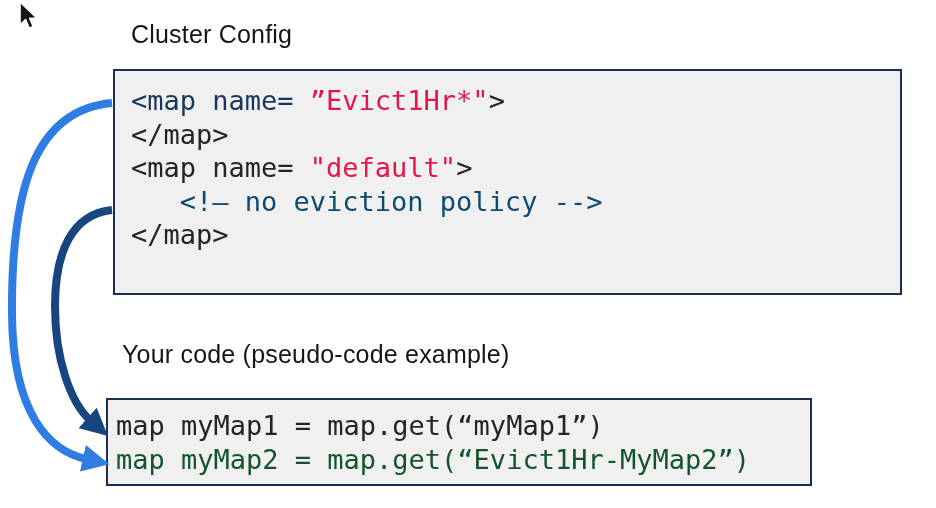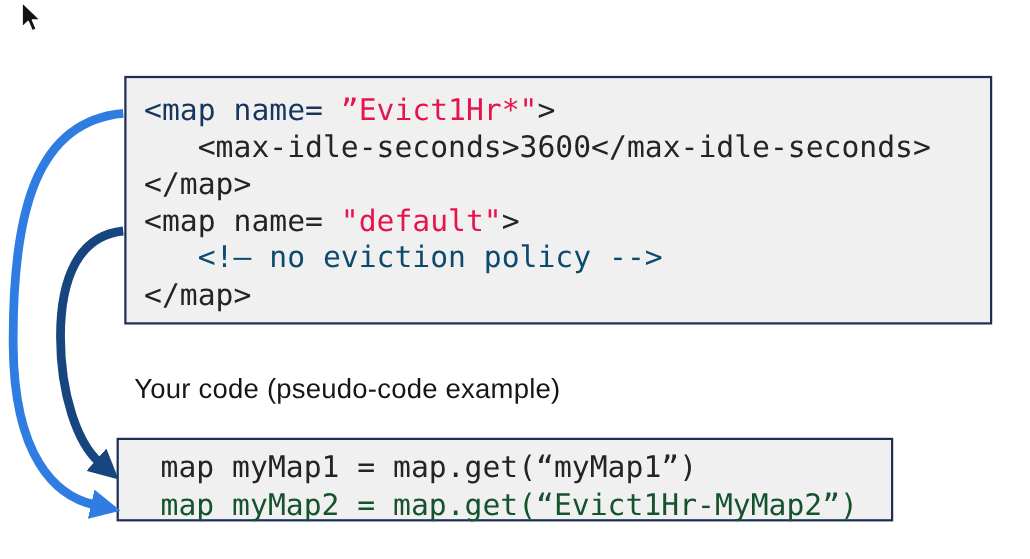--- a/index.html
+++ b/index.html
@@ -11,46 +11,46 @@
     position:absolute;color:#161616;font-size:25px;letter-spacing:0.2px;
     font-family:"Liberation Sans", sans-serif;white-space:nowrap;
   }
   .label-cluster{left:131px;top:20px;}
   .label-yourcode{left:122px;top:340px;}
   .codebox{
     position:absolute;background:#f0f0f1;border:2px solid #1b2f55;
     box-sizing:border-box;
   }
   .codebox-config{left:113px;top:69px;width:789px;height:226px;padding:13px 0 0 16px;}
-  .codebox-pseudo{left:106px;top:398px;width:706px;height:76px;padding:9px 0 0 38px;}
+  .codebox-pseudo{left:106px;top:398px;width:706px;height:88px;padding:9px 0 0 8px;}
   .code{
     font-family:"DejaVu Sans Mono","Liberation Mono",monospace;
     font-size:27px;line-height:33.5px;color:#242424;
   }
   .code-line{white-space:pre;}
   .arrow-layer{position:absolute;left:0;top:0;pointer-events:none;}
   .cursor-wrap{position:absolute;left:14px;top:0px;}
 </style>
 </head>
 <body>
 
 <div class="stage">
 
   <div class="cursor-wrap">
     <svg width="34" height="36" viewBox="0 0 34 36">
       <path d="M6 2 L6 25 L11.6 19.6 L15.2 28.2 L19.2 26.4 L15.6 18.2 L23 18.2 Z" fill="#141414" stroke="#ffffff" stroke-width="1.6" stroke-linejoin="round"></path>
     </svg>
   </div>
 
+  <div class="label label-cluster">Cluster Config</div>
   <div class="label label-yourcode">Your code (pseudo-code example)</div>
 
   <div class="codebox codebox-config" style="background: rgb(240, 240, 241); border-color: rgb(27, 47, 85);">
     <div class="code">
         <div class="code-line"><span style="color: rgb(23, 54, 93);">&lt;map name= </span><span style="color: rgb(229, 21, 76);">”Evict1Hr*"</span><span style="color: rgb(36, 36, 36);">&gt;</span></div>
-        <div class="code-line"><span style="color: rgb(36, 36, 36);">   &lt;max-idle-seconds&gt;3600&lt;/max-idle-seconds&gt;</span></div>
         <div class="code-line"><span style="color: rgb(36, 36, 36);">&lt;/map&gt;</span></div>
         <div class="code-line"><span style="color: rgb(36, 36, 36);">&lt;map name= </span><span style="color: rgb(229, 21, 76);">"default"</span><span style="color: rgb(36, 36, 36);">&gt;</span></div>
         <div class="code-line"><span style="color: #0c4a6e;">   &lt;!– no eviction policy --&gt;</span></div>
         <div class="code-line"><span style="color: rgb(36, 36, 36);">&lt;/map&gt;</span></div>
       </div>
   </div>
 
   <div class="codebox codebox-pseudo" style="background: rgb(240, 240, 241); border-color: rgb(27, 47, 85);">
     <div class="code">
         <div class="code-line" style="color: rgb(36, 36, 36);">map myMap1 = map.get(“myMap1”)</div>

